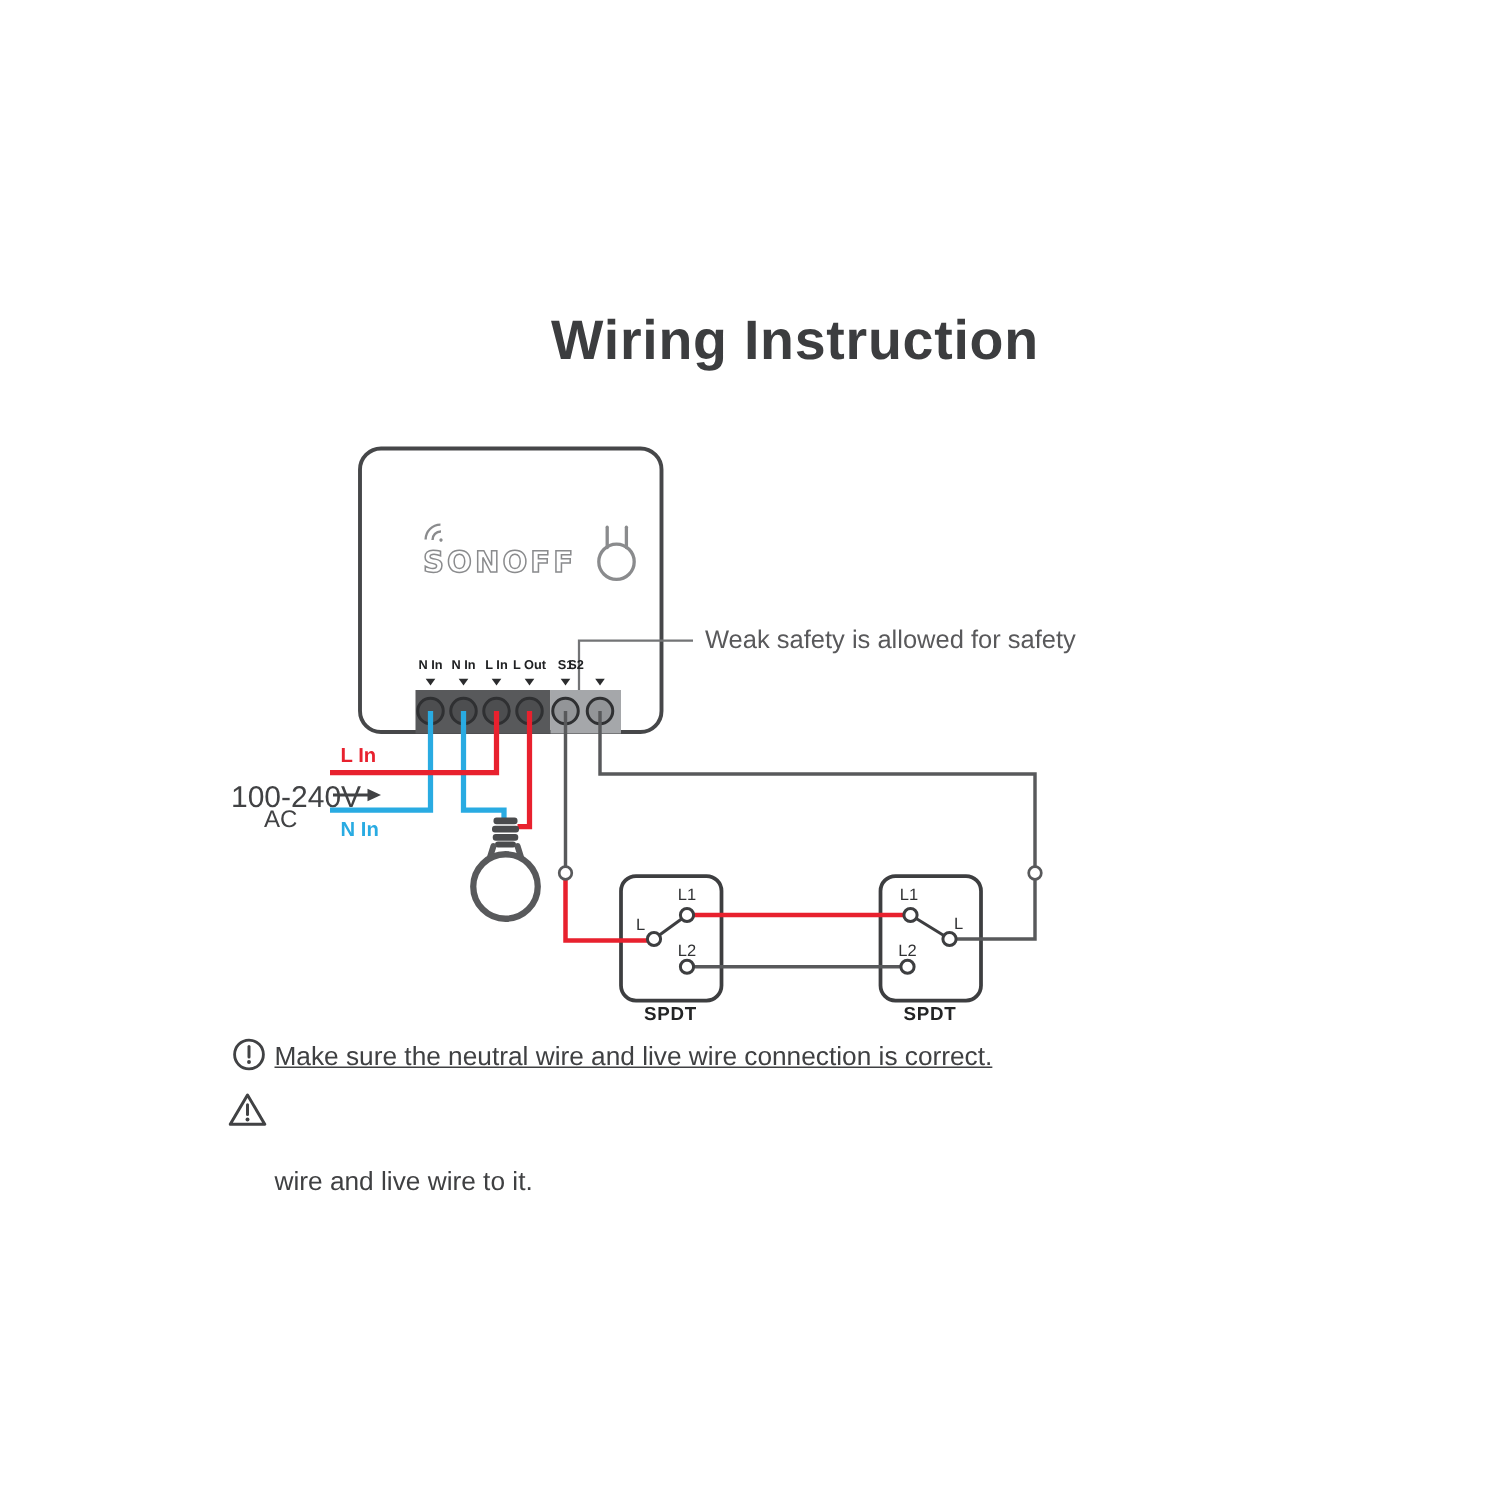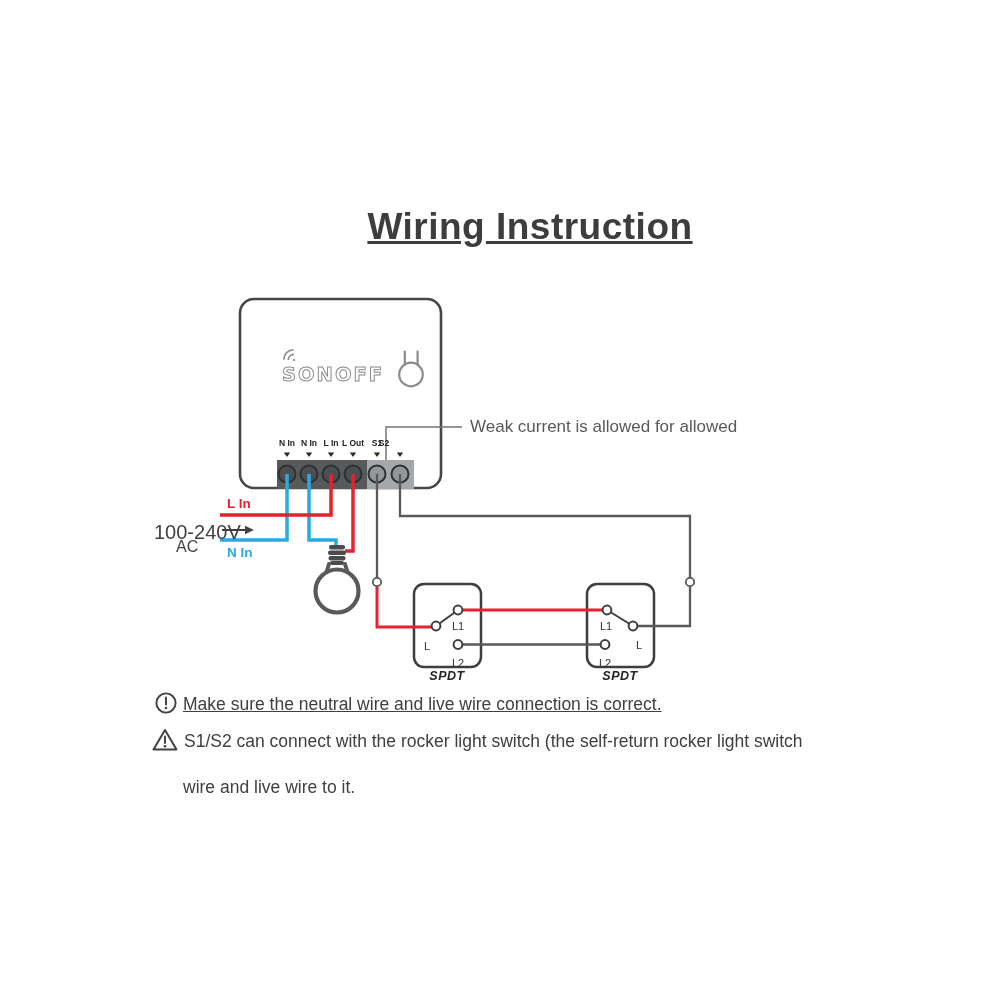--- a/index.html
+++ b/index.html
@@ -4,30 +4,30 @@
 <style>
   html,body{margin:0;padding:0;background:#ffffff;}
   #stage{
     position:relative;width:1000px;height:1000px;background:#ffffff;overflow:hidden;
     font-family:"Liberation Sans","DejaVu Sans",sans-serif;
   }
   #diagram{position:absolute;left:0;top:0;}
   .abs{position:absolute;white-space:nowrap;}
   .page-title{
     top:206px;left:530px;transform:translateX(-50%);
-    font-size:37px;font-weight:bold;color:#3c3d3f;letter-spacing:0.5px;text-decoration:underline;
+    font-size:37px;font-weight:bold;color:#3c3d3f;letter-spacing:0.5px;
   }
   .callout-text{left:470px;top:417px;font-size:17px;color:#59595b;}
   .term-label{top:438px;transform:translateX(-50%);font-size:8.5px;font-weight:bold;color:#202123;}
   .lbl-lin{left:227px;top:496px;font-size:13.5px;font-weight:bold;color:#e8212e;}
   .lbl-voltage{left:154px;top:521px;font-size:20px;color:#414244;}
   .lbl-ac{left:176px;top:538px;font-size:16px;color:#414244;}
   .lbl-nin{left:227px;top:545px;font-size:13.5px;font-weight:bold;color:#29abe2;}
-  .sw-label{transform:translateX(-50%);font-size:11px;color:#313234;margin-top:29px;}
-  .spdt{transform:translateX(-50%);font-size:12.5px;font-weight:bold;color:#232425;letter-spacing:0.5px;font-style:italic;}
+  .sw-label{transform:translateX(-50%);font-size:11px;color:#313234;}
+  .spdt{transform:translateX(-50%);font-size:12.5px;font-weight:bold;color:#232425;letter-spacing:0.5px;}
   .note-line{font-size:17.5px;color:#3f4042;}
 </style>
 </head>
 <body>
 
 <div id="stage">
 
   <svg id="diagram" width="1000" height="1000" viewBox="0 0 1000 1000">
 
     <g>
@@ -123,21 +123,21 @@
     </g>
 
     <g>
       <line x1="222" y1="530" x2="246" y2="530" stroke="#414244" stroke-width="2"></line>
       <path d="M245,525.8 L254,530 L245,534.2 Z" fill="#414244"></path>
     </g>
   </svg>
 
   <div class="abs page-title">Wiring Instruction</div>
 
-  <div class="abs callout-text">Weak current is allowed for allowed</div>
+  <div class="abs callout-text">Weak safety is allowed for safety</div>
 
   <div class="abs term-label" style="left:287px;">N In</div>
   <div class="abs term-label" style="left:309px;">N In</div>
   <div class="abs term-label" style="left:331px;">L In</div>
   <div class="abs term-label" style="left:353px;">L Out</div>
   <div class="abs term-label" style="left:377px;text-align:center;">S1</div>
   <div class="abs term-label" style="left:384px;">S2</div>
 
   <div class="abs lbl-lin">L In</div>
   <div class="abs lbl-voltage">100-240V</div>
@@ -159,16 +159,15 @@
     <line x1="11" y1="5.6" x2="11" y2="12.6" stroke="#414244" stroke-width="2" stroke-linecap="round"></line>
     <circle cx="11" cy="16" r="1.3" fill="#414244"></circle>
   </svg>
   <div class="abs note-line" style="left:183px;top:694px;text-decoration:underline;">Make sure the neutral wire and live wire connection is correct.</div>
 
   <svg class="abs" style="left:151px;top:727px;" width="28" height="26" viewBox="0 0 28 26">
     <path d="M14,3 L25.5,22.5 L2.5,22.5 Z" fill="none" stroke="#414244" stroke-width="2" stroke-linejoin="round"></path>
     <line x1="14" y1="9.5" x2="14" y2="16" stroke="#414244" stroke-width="2" stroke-linecap="round"></line>
     <circle cx="14" cy="19.3" r="1.3" fill="#414244"></circle>
   </svg>
-  <div class="abs note-line" style="left:184px;top:731px;">S1/S2 can connect with the rocker light switch (the self-return rocker light switch</div>
   <div class="abs note-line" style="left:183px;top:777px;text-align:center;">wire and live wire to it.</div>
 
 </div>
 
 </body></html>

